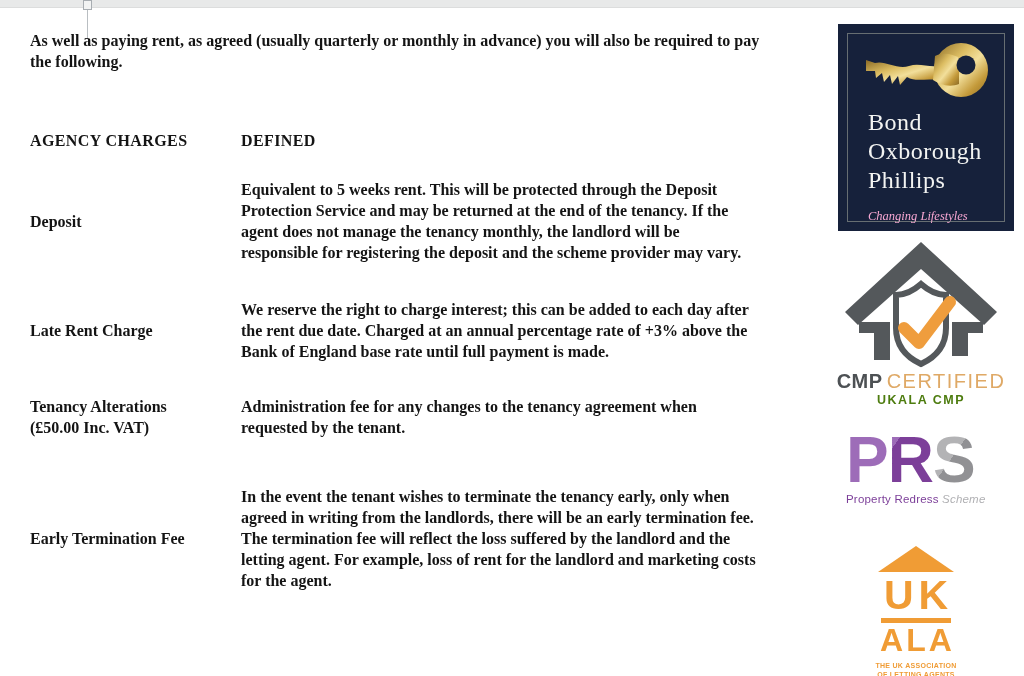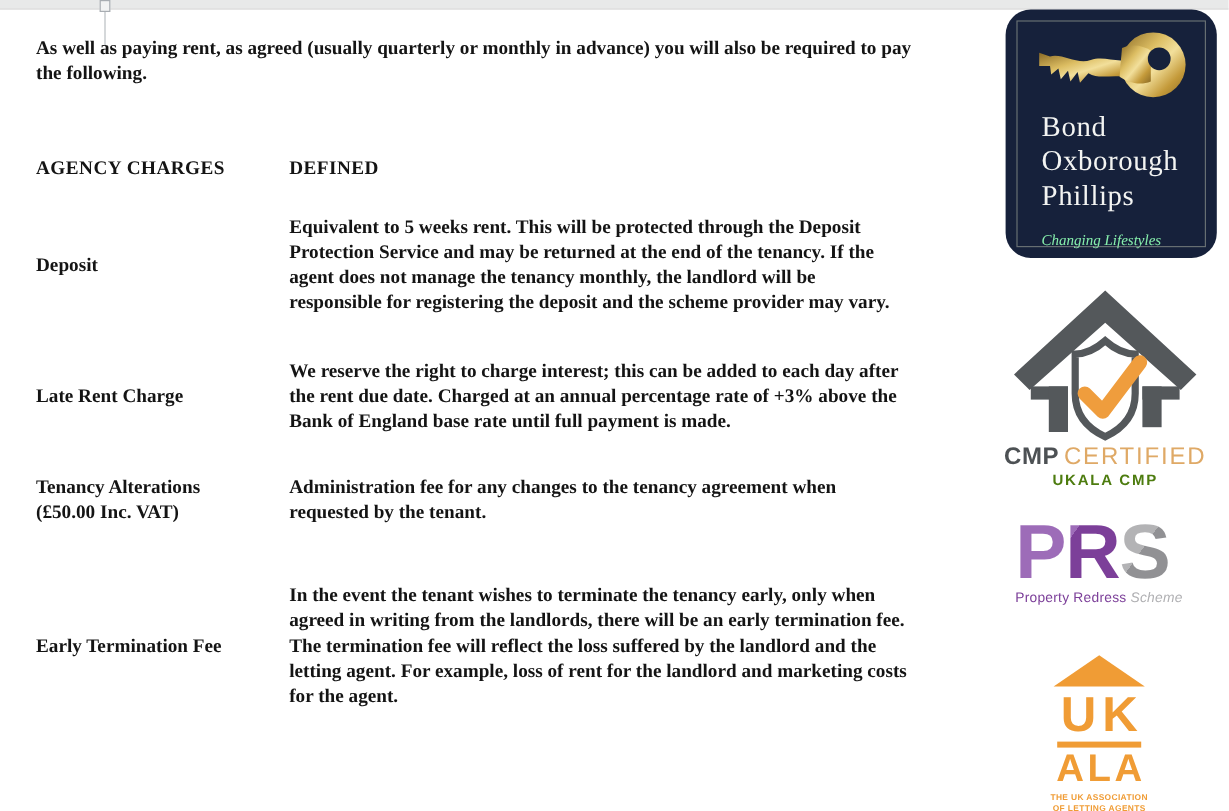--- a/index.html
+++ b/index.html
@@ -40,40 +40,39 @@
   .def-col { width: 515px; flex: 0 0 515px; }
   .row { display: flex; align-items: center; }
   .row-1 { margin-top: 28px; }
   .row-2 { margin-top: 36px; }
   .row-3 { margin-top: 34px; }
   .row-4 { margin-top: 48px; }
 
   
   
   .bond {
-    position: absolute; left: 838px; top: 8px;
+    position: absolute; left: 838px; top: 24px;
     width: 176px; height: 207px;
     background: #16213b;
     font-family: "Liberation Serif", serif;
-    border-radius: 21px;
   }
   .bond::after {
     content: ""; position: absolute; inset: 9px;
     border: 1px solid rgba(170,175,160,0.55);
     pointer-events: none;
   }
   .bond-key { display: block; margin: 16px 0 0 25px; }
   .bond-name {
     margin: 6px 0 0 30px;
     font-size: 24px; line-height: 29px; font-weight: 400;
     color: #f3f4f2; letter-spacing: 0.5px;
   }
   .bond-tagline {
     margin: 14px 0 0 30px;
-    font-size: 12.5px; font-style: italic; color: #86efac;
+    font-size: 12.5px; font-style: italic; color: #f9a8d4;
   }
 
   
   .cmp {
     position: absolute; left: 833px; top: 240px; width: 176px;
     text-align: center; font-family: "Liberation Sans", sans-serif;
   }
   .cmp-house { display: block; margin: 0 auto; }
   .cmp-line1 { margin-top: 2px; font-size: 20px; line-height: 22px; white-space: nowrap; text-align: center; }
   .cmp-title { font-weight: 700; color: #4d5154; letter-spacing: 0.5px; }

